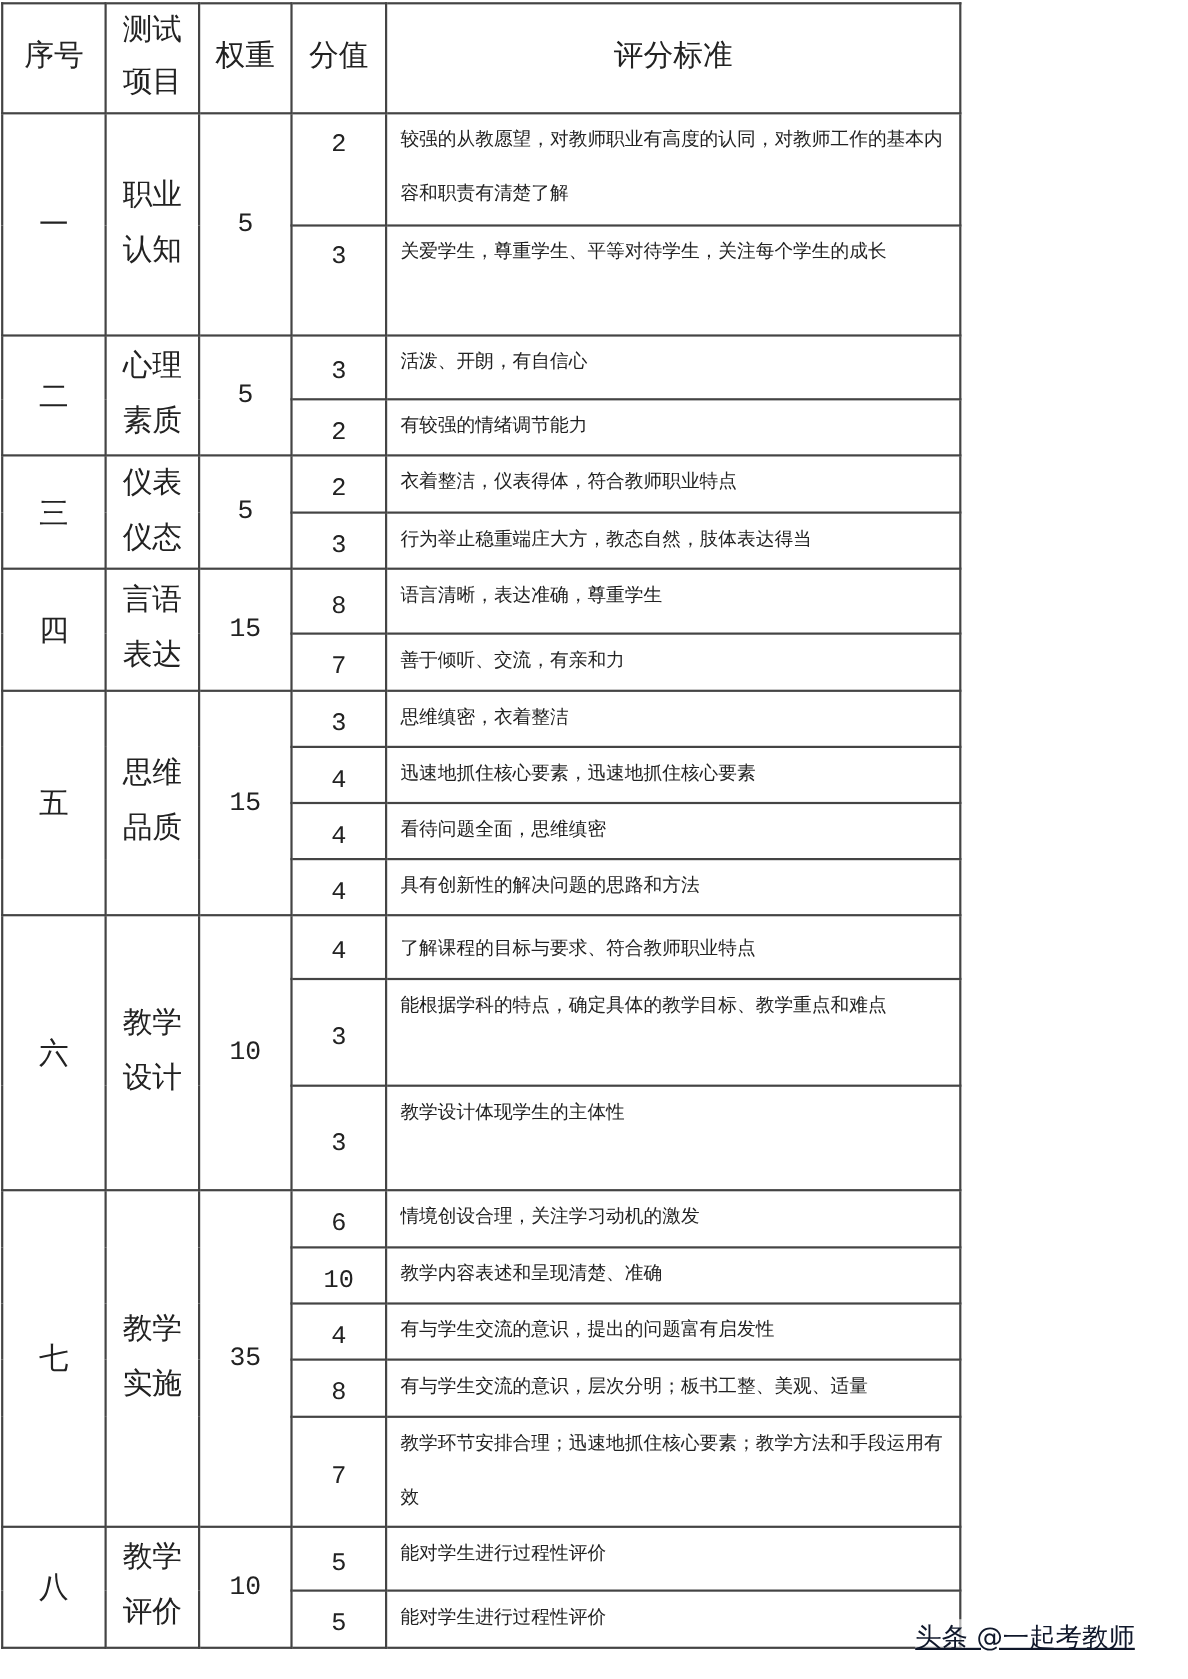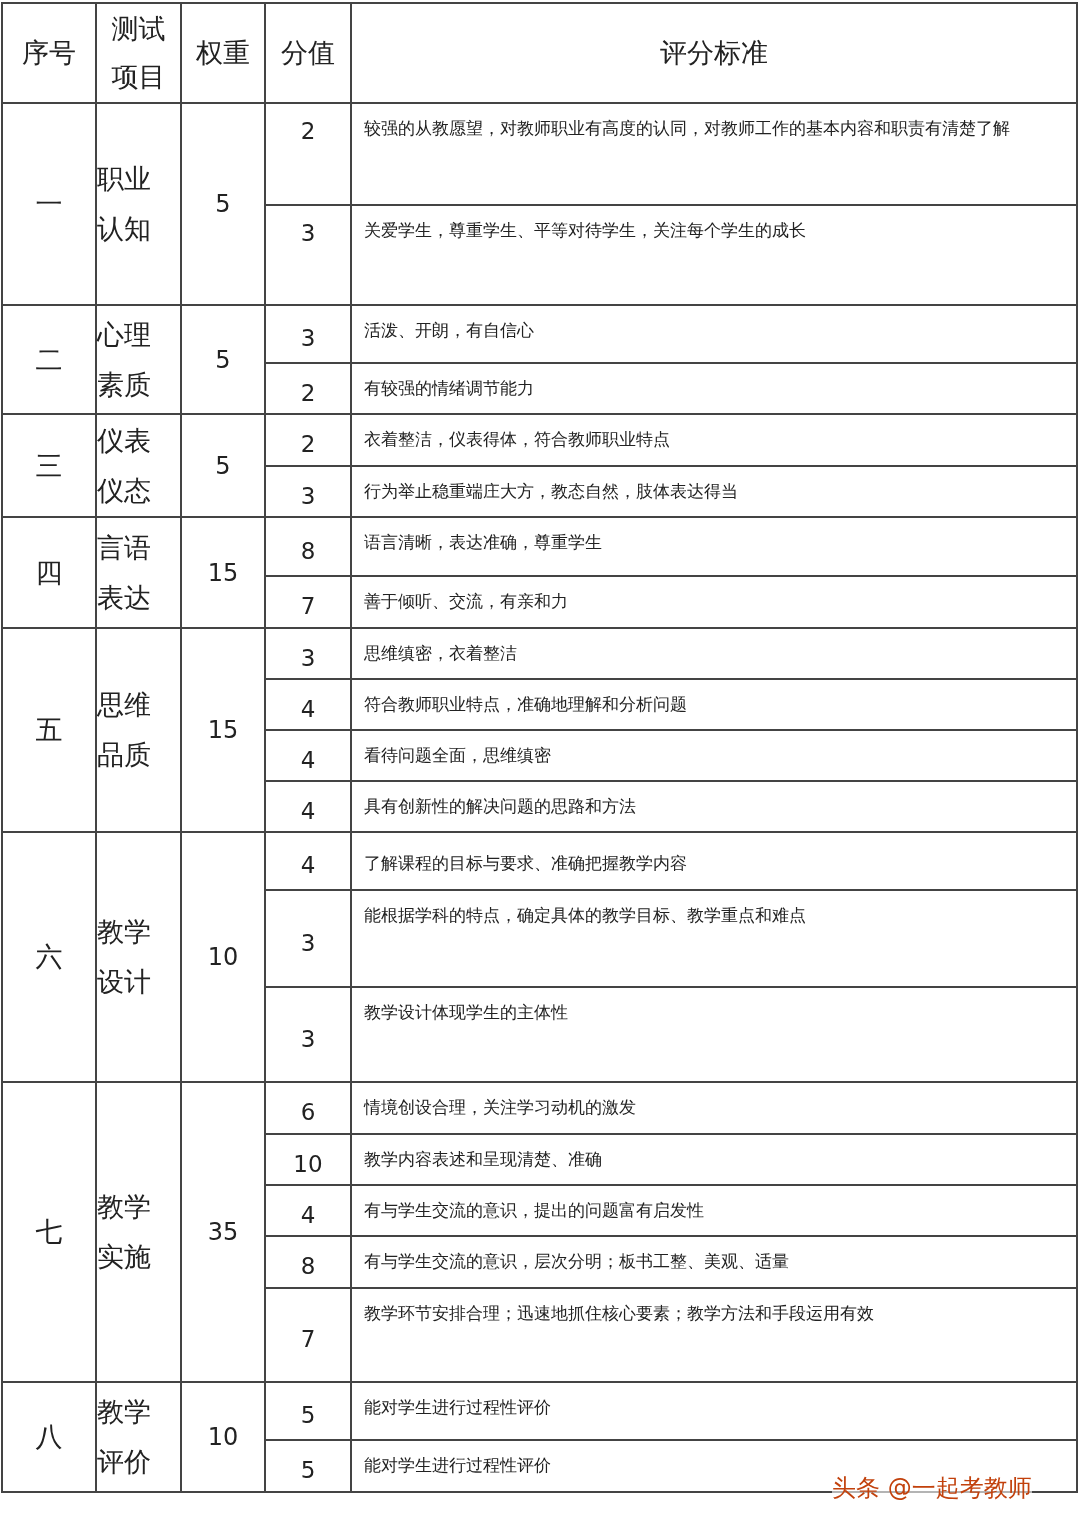--- a/index.html
+++ b/index.html
@@ -1,31 +1,31 @@
 <!DOCTYPE html>
 <html><head>
 <meta charset="utf-8">
 <style>
   html, body { margin: 0; padding: 0; background: #ffffff; }
   body { width: 1080px; height: 1526px; position: relative; overflow: hidden;
          font-family: "DejaVu Sans", "Liberation Sans", sans-serif; color: #222; }
-  table.score { position: absolute; left: 1px; top: 2px; width: 1077px;
-                border-collapse: collapse; table-layout: fixed; }
+  table.score { position: absolute; left: 1px; top: 2px; width: 873px;
+                border-collapse: collapse; table-layout: fixed; font-family: Liberation Mono, monospace; }
   table.score td, table.score th { border: 2px solid #444; padding: 0; font-weight: normal; }
   col.c1 { width: 94px; } col.c2 { width: 85px; } col.c3 { width: 84px; }
   col.c4 { width: 86px; } col.c5 { width: auto; }
   .hdr { font-size: 27px; text-align: center; line-height: 48px; }
   .seq { font-size: 27px; text-align: center; }
-  .item { font-size: 27px; text-align: left; line-height: 50px; }
+  .item { font-size: 27px; text-align: center; line-height: 50px; }
   .weight { font-size: 24px; text-align: center; }
   .score-v { font-size: 23px; text-align: center; padding-top: 8px !important; }
   .crit { font-size: 17px; line-height: 49px; padding-left: 12px !important;
           padding-right: 8px !important; vertical-align: top; }
   .watermark { position: absolute; left: 832px; top: 1472px; font-size: 24px;
-               color: #c2410c; letter-spacing: 0px; background: rgba(255,255,255,0.6); }
+               color: #0f172a; letter-spacing: 0px; background: rgba(255,255,255,0.6); text-decoration: underline; }
 </style>
 </head>
 <body>
 
 <table class="score">
   <colgroup>
     <col class="c1">
       <col class="c2">
       <col class="c3">
       <col class="c4">
@@ -110,40 +110,40 @@
       <td class="item" rowspan="4">
         <div>思维</div>
         <div>品质</div>
       </td>
       <td class="weight" rowspan="4">15</td>
       <td class="score-v">3</td>
       <td class="crit">思维缜密，衣着整洁</td>
     </tr>
     <tr style="height:51px">
       <td class="score-v">4</td>
-      <td class="crit">符合教师职业特点，准确地理解和分析问题</td>
+      <td class="crit">迅速地抓住核心要素，迅速地抓住核心要素</td>
     </tr>
     <tr style="height:51px">
       <td class="score-v">4</td>
       <td class="crit">看待问题全面，思维缜密</td>
     </tr>
     <tr style="height:51px">
       <td class="score-v">4</td>
       <td class="crit">具有创新性的解决问题的思路和方法</td>
     </tr>
 
     <tr style="height:58px">
       <td class="seq" rowspan="3">六</td>
       <td class="item" rowspan="3">
         <div>教学</div>
         <div>设计</div>
       </td>
       <td class="weight" rowspan="3">10</td>
       <td class="score-v">4</td>
-      <td class="crit" style="padding-top:6px !important">了解课程的目标与要求、准确把握教学内容</td>
+      <td class="crit" style="padding-top:6px !important">了解课程的目标与要求、符合教师职业特点</td>
     </tr>
     <tr style="height:97px">
       <td class="score-v">3</td>
       <td class="crit">能根据学科的特点，确定具体的教学目标、教学重点和难点</td>
     </tr>
     <tr style="height:95px">
       <td class="score-v">3</td>
       <td class="crit">教学设计体现学生的主体性</td>
     </tr>
 

